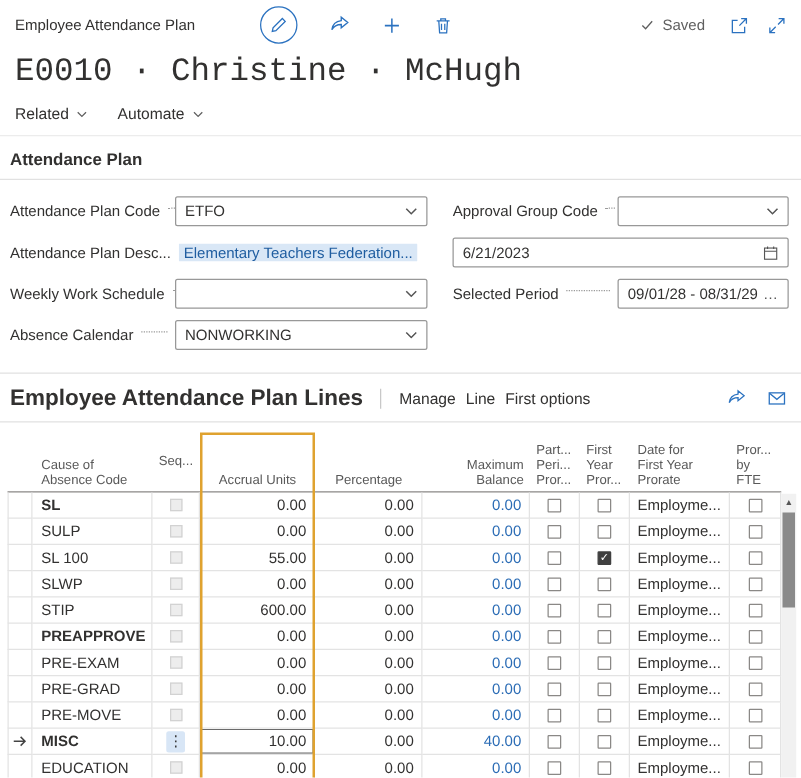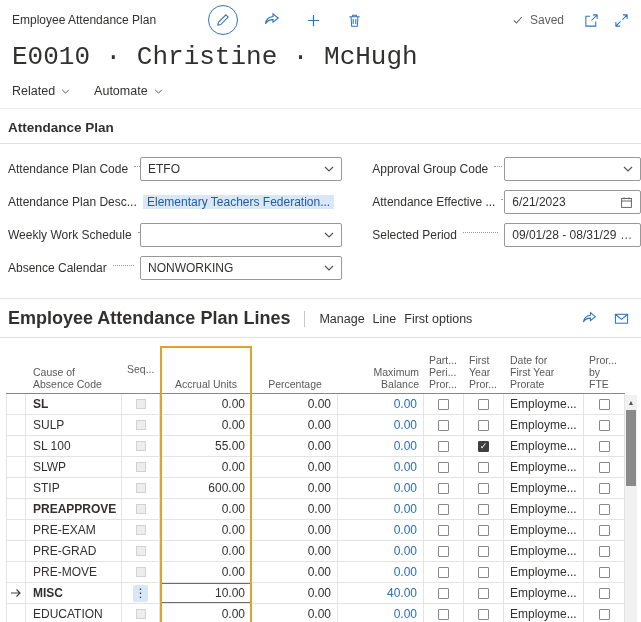--- a/index.html
+++ b/index.html
@@ -25,21 +25,21 @@
   
   .title { font-size: 26px; font-weight: 400; padding: 2px 12px 12px; color: #323130; white-space: nowrap; font-family: Liberation Mono, monospace; }
   .actionbar { display: flex; gap: 24px; padding: 0 12px 10px; border-bottom: 1px solid #ececec; }
   .actionitem { display: flex; align-items: center; gap: 6px; font-size: 12.5px; color: #323130; }
   .actionitem svg { color: #5f5f5f; }
 
   
   .sechead { font-size: 13.5px; font-weight: 700; padding: 11px 12px 8px 8px; border-bottom: 1px solid #e1e1e1; }
 
   
-  .form { display: grid; grid-template-columns: 1fr 1fr; column-gap: 30px; padding: 13px 14px 16px 8px; }
+  .form { display: grid; grid-template-columns: 1fr 1fr; column-gap: 20px; padding: 13px 14px 16px 8px; }
   .fcol { display: flex; flex-direction: column; gap: 9px; }
   .field { display: flex; align-items: center; height: 24px; }
   .flabel { flex: 0 0 132px; display: flex; align-items: center; font-size: 12px; color: #323130; overflow: hidden; white-space: nowrap; }
   .flabel .lead { flex: 1; border-bottom: 1px dotted #9a9a9a; margin: 0 6px; transform: translateY(-3px); min-width: 8px; }
   .fctl { flex: 1; min-width: 0; }
   .ctl { height: 24px; border: 1px solid #989898; border-radius: 2px; background: #fff;
          display: flex; align-items: center; padding: 0 7px; font-size: 12px; }
   .ctl .val { flex: 1; white-space: nowrap; overflow: hidden; text-overflow: ellipsis; }
   .ctl .tail { color: #555; display: flex; align-items: center; margin-left: 4px; }
   .ctl.plain { border-color: transparent; padding-left: 2px; }
@@ -246,24 +246,20 @@
           <span class="tail">
               <svg class="ic" width="10" height="6" viewBox="0 0 10 6">
                 <path d="M1 1l4 4 4-4" fill="none" stroke="currentColor" stroke-width="1.2"></path>
               </svg>
             </span>
         </span>
       </span>
     </div>
 
     <div class="field">
-      <span class="flabel">
-        <span>Attendance Effective ...</span>
-          <span class="lead"></span>
-      </span>
       <span class="fctl">
         <span class="ctl">
           <span class="val">6/21/2023</span>
           <span class="tail">
               <svg class="ic" width="13" height="13" viewBox="0 0 16 16">
                 <rect x="2" y="3" width="12" height="11" fill="none" stroke="currentColor" stroke-width="1.1"></rect>
                 <path d="M2 6.2h12M5 1.5V4M11 1.5V4" fill="none" stroke="currentColor" stroke-width="1.1"></path>
               </svg>
             </span>
         </span>

